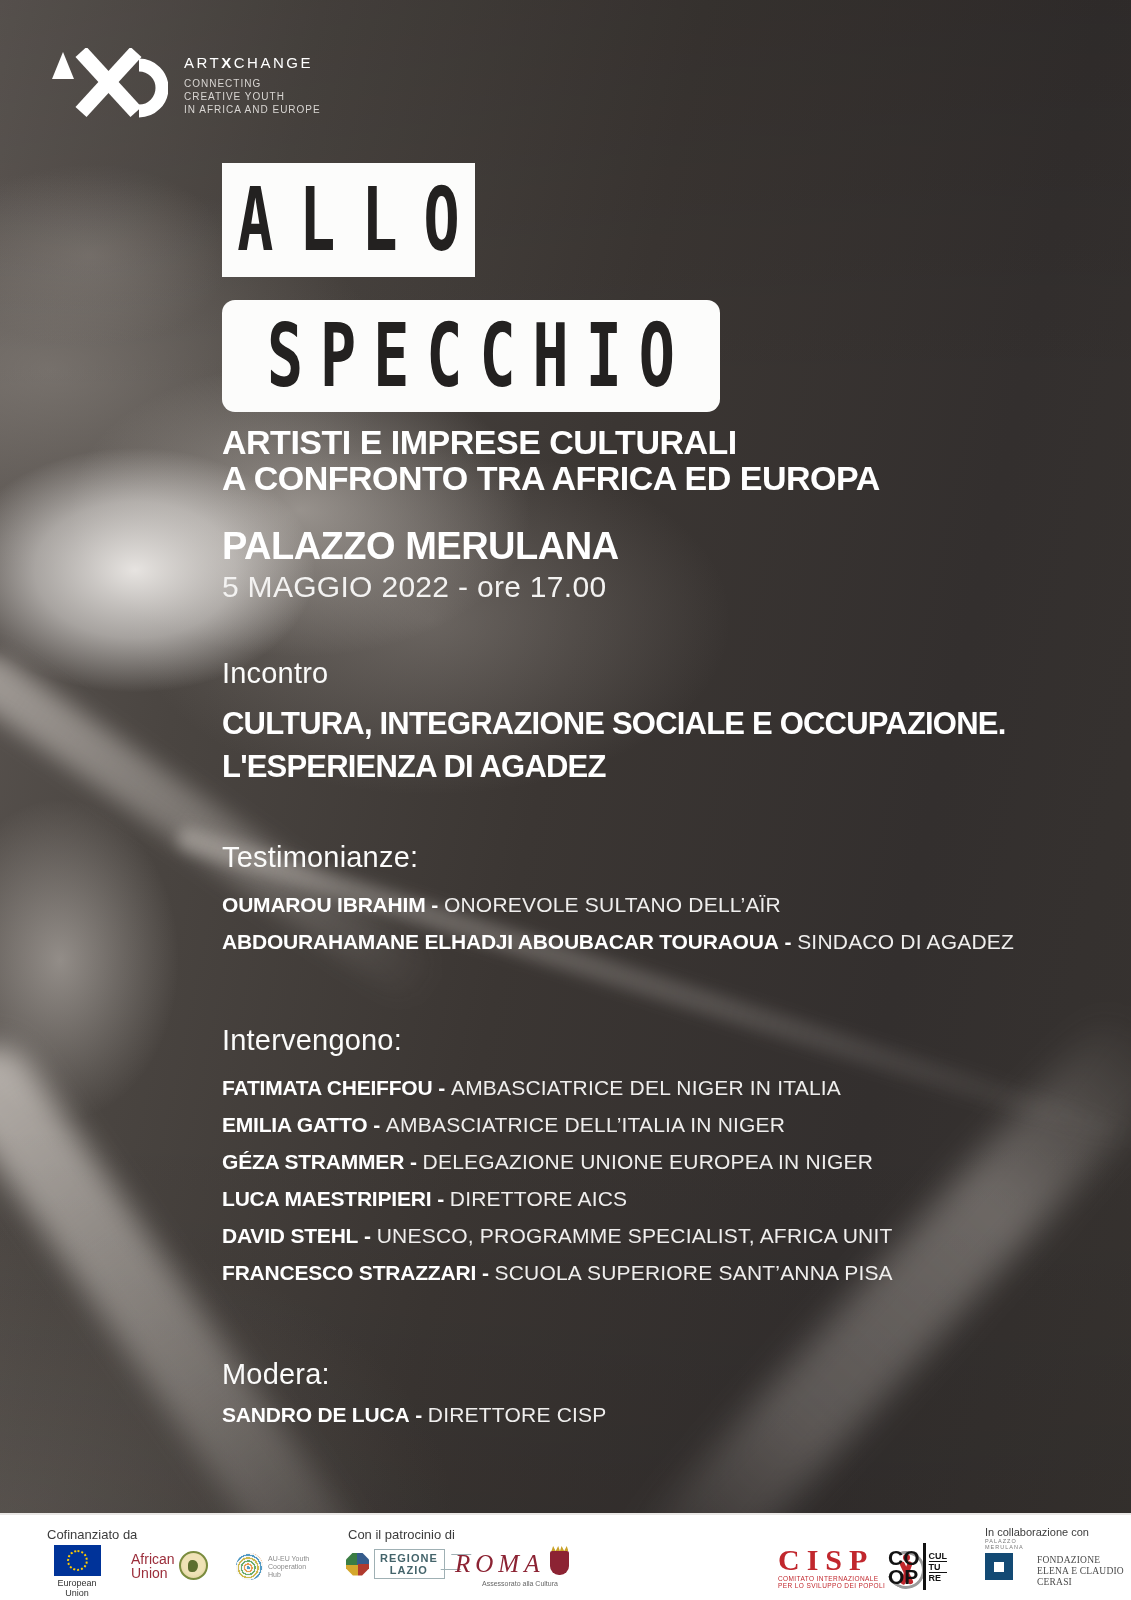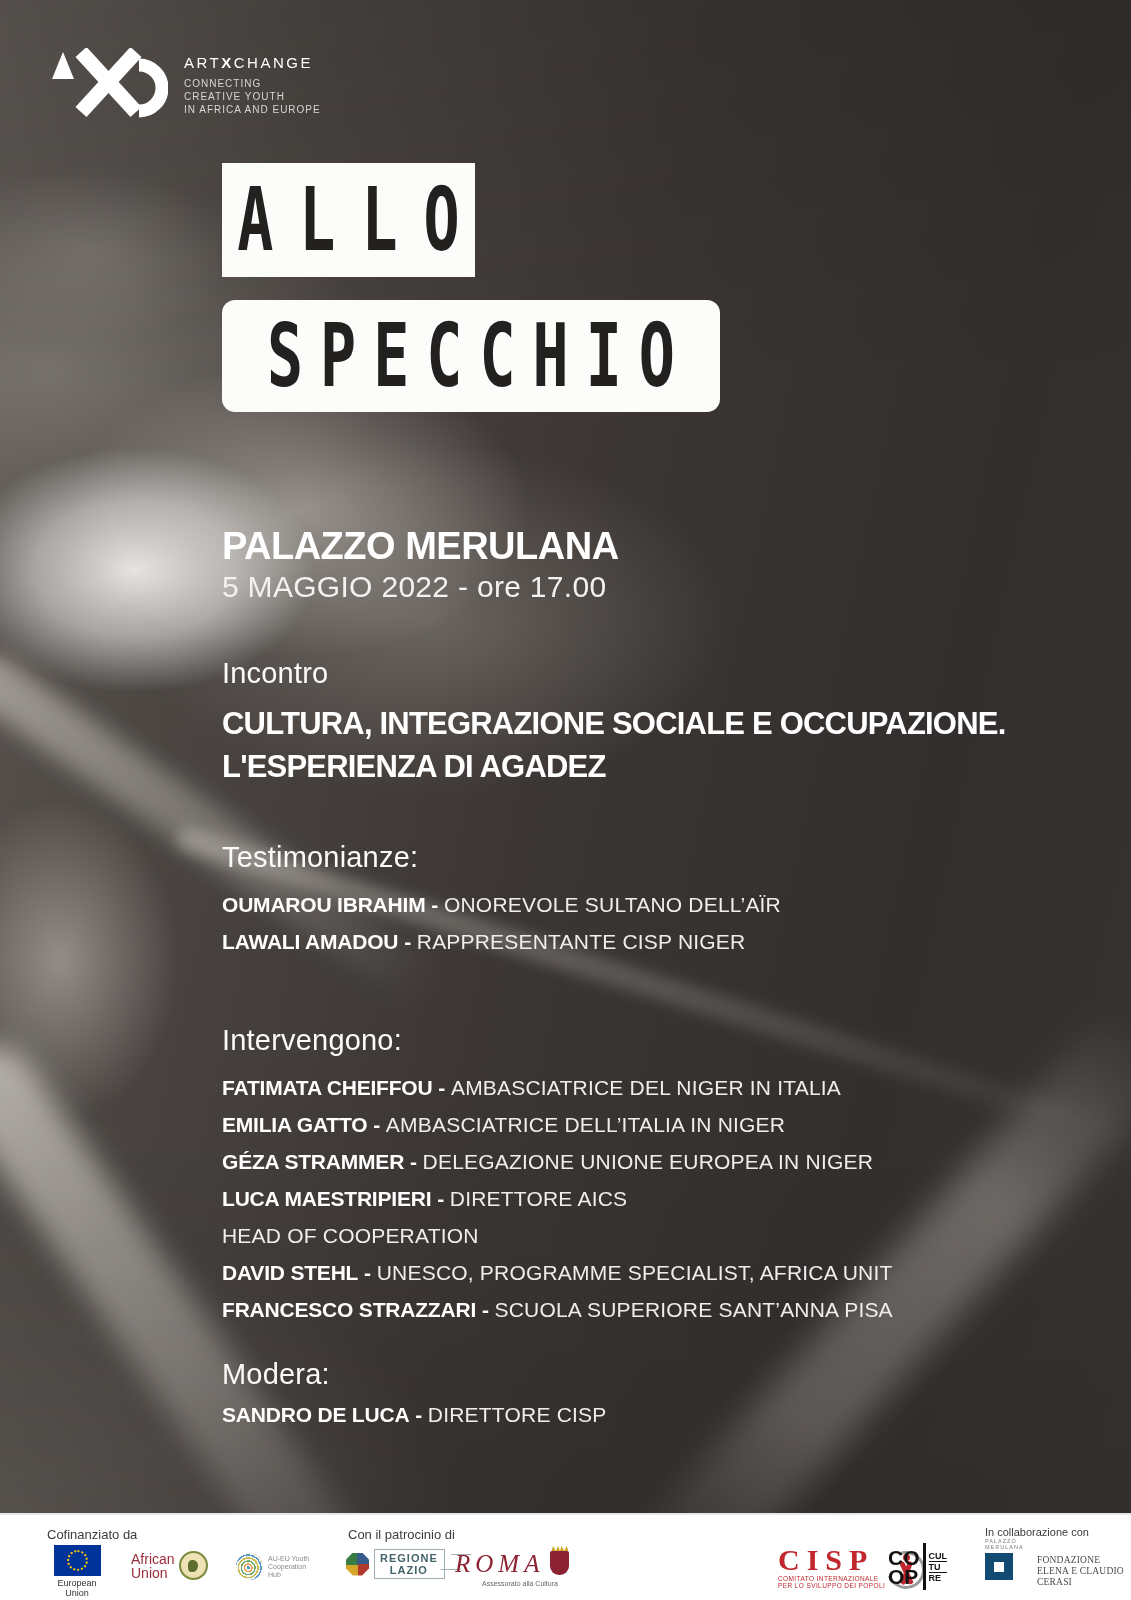--- a/index.html
+++ b/index.html
@@ -167,41 +167,45 @@
     </div>
   </div>
 
   <div class="block-white block-allo">
     <span class="title-text t-allo">ALLO</span>
   </div>
   <div class="block-white block-specchio">
     <span class="title-text t-specchio">SPECCHIO</span>
   </div>
 
+  <div class="abs subtitle">
+    <div>ARTISTI E IMPRESE CULTURALI</div>
+    <div>A CONFRONTO TRA AFRICA ED EUROPA</div>
+  </div>
 
   <div class="abs venue">PALAZZO MERULANA</div>
   <div class="abs datetime">5 MAGGIO 2022 - ore 17.00</div>
 
   <div class="abs sec-heading h-incontro">Incontro</div>
   <div class="abs incontro-title">
     <div>CULTURA, INTEGRAZIONE SOCIALE E OCCUPAZIONE.</div>
     <div>L'ESPERIENZA DI AGADEZ</div>
   </div>
 
   <div class="abs sec-heading h-testimonianze">Testimonianze:</div>
   <div class="abs rows rows-testimonianze">
     <div class="row">
       <span class="nm">OUMAROU IBRAHIM</span>
       <span class="sep">-</span>
       <span class="rl">ONOREVOLE SULTANO DELL’AÏR</span>
     </div>
     <div class="row">
-      <span class="nm">LAWALI AMADOU</span>
-      <span class="sep">-</span>
-      <span class="rl">RAPPRESENTANTE CISP NIGER</span>
+      <span class="nm">ABDOURAHAMANE ELHADJI ABOUBACAR TOURAOUA</span>
+      <span class="sep">-</span>
+      <span class="rl">SINDACO DI AGADEZ</span>
     </div>
   </div>
 
   <div class="abs sec-heading h-intervengono">Intervengono:</div>
   <div class="abs rows rows-intervengono">
     <div class="row">
       <span class="nm">FATIMATA CHEIFFOU</span>
       <span class="sep">-</span>
       <span class="rl">AMBASCIATRICE DEL NIGER IN ITALIA</span>
     </div>
@@ -212,25 +216,20 @@
     </div>
     <div class="row">
       <span class="nm">GÉZA STRAMMER</span>
       <span class="sep">-</span>
       <span class="rl">DELEGAZIONE UNIONE EUROPEA IN NIGER</span>
     </div>
     <div class="row">
       <span class="nm">LUCA MAESTRIPIERI</span>
       <span class="sep">-</span>
       <span class="rl">DIRETTORE AICS</span>
-    </div>
-    <div class="row">
-      <span class="nm"></span>
-      <span class="sep"></span>
-      <span class="rl">HEAD OF COOPERATION</span>
     </div>
     <div class="row">
       <span class="nm">DAVID STEHL</span>
       <span class="sep">-</span>
       <span class="rl">UNESCO, PROGRAMME SPECIALIST, AFRICA UNIT</span>
     </div>
     <div class="row">
       <span class="nm">FRANCESCO STRAZZARI</span>
       <span class="sep">-</span>
       <span class="rl">SCUOLA SUPERIORE SANT’ANNA PISA</span>

